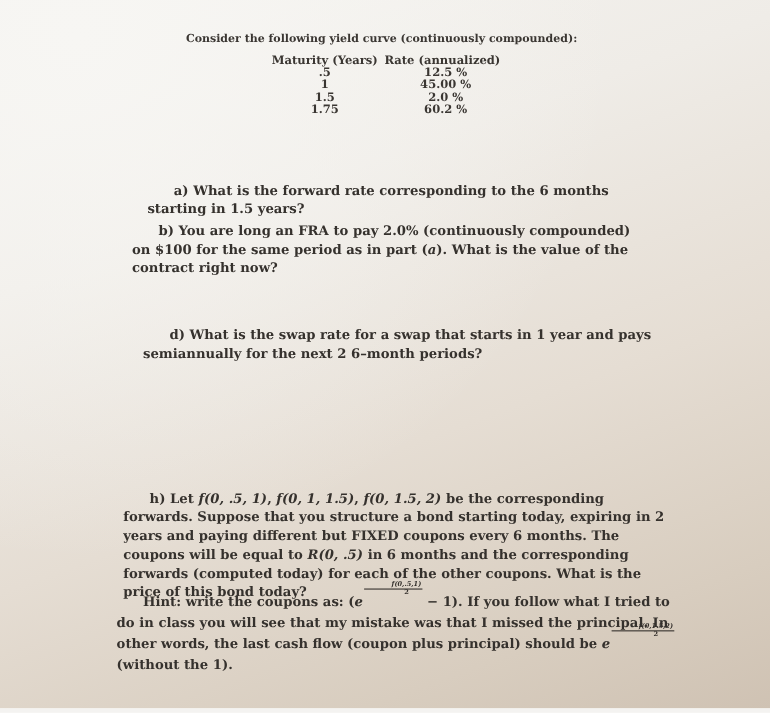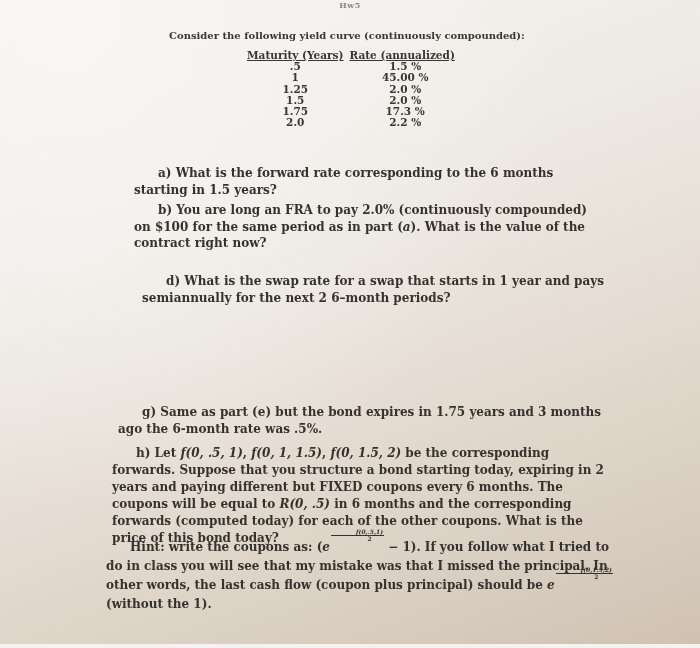--- a/index.html
+++ b/index.html
@@ -54,21 +54,20 @@
       font-size: 10.5px;
       font-weight: bold;
       color: #3a3632;
     }
     .yield-table th {
       font-weight: bold;
       padding: 0 6px 0 0;
       text-align: center;
       line-height: 12px;
       white-space: nowrap;
-      text-decoration: underline;
     }
     .yield-table td {
       text-align: center;
       padding: 0;
       line-height: 11.3px;
     }
     .yield-table td.mat { width: 90px; padding-right: 6px; }
     .yield-table td.rate { width: 110px; }
 
     .q {
@@ -99,68 +98,58 @@
     .sup-frac .den {
       display: block;
     }
     i.m { font-style: italic; font-weight: bold; }
   </style>
 </head>
 <body>
 
 <div class="paper">
 
-  <div class="hw-title">Hw5</div>
 
   <div class="intro">Consider the following yield curve (continuously compounded):</div>
 
   <table class="yield-table">
     <thead>
       <tr>
         <th>Maturity (Years)</th>
         <th>Rate (annualized)</th>
       </tr>
     </thead>
     <tbody>
       <tr>
         <td class="mat">.5</td>
-        <td class="rate">1.5 %</td>
+        <td class="rate">12.5 %</td>
       </tr>
       <tr>
         <td class="mat">1</td>
         <td class="rate">45.00 %</td>
-      </tr>
-      <tr>
-        <td class="mat">1.25</td>
-        <td class="rate">2.0 %</td>
       </tr>
       <tr>
         <td class="mat">1.5</td>
         <td class="rate">2.0 %</td>
       </tr>
       <tr>
         <td class="mat">1.75</td>
-        <td class="rate">17.3 %</td>
-      </tr>
-      <tr>
-        <td class="mat">2.0</td>
-        <td class="rate">2.2 %</td>
+        <td class="rate">60.2 %</td>
       </tr>
     </tbody>
   </table>
 
   <p class="q" style="left:134px; top:165px; width:460px;">a) What is the forward rate corresponding to the 6 months starting in 1.5 years?</p>
 
-  <p class="q" style="left:134px; top:202px; width:466px;"><span>b) You are long an FRA to pay 2.0% (continuously compounded) on $100 for the same period as in part (</span><i class="m">a</i><span>). What is the value of the contract right now?</span></p>
+  <p class="q" style="left:120px; top:202px; width:466px;"><span>b) You are long an FRA to pay 2.0% (continuously compounded) on $100 for the same period as in part (</span><i class="m">a</i><span>). What is the value of the contract right now?</span></p>
 
 
-  <p class="q" style="left:130px; top:273px; width:466px;margin-left:12px;">d) What is the swap rate for a swap that starts in 1 year and pays semian­nually for the next 2 6–month periods?</p>
+  <p class="q" style="left:130px; top:296px; width:466px;">d) What is the swap rate for a swap that starts in 1 year and pays semian­nually for the next 2 6–month periods?</p>
 
 
 
-  <p class="q" style="left:118px; top:404px; width:486px;">g) Same as part (e) but the bond expires in 1.75 years and 3 months ago the 6-month rate was .5%.</p>
 
   <p class="q" style="left:112px; top:445px; width:496px; line-height:17px;"><span>h) Let </span><i class="m">f(0, .5, 1)</i><span>, </span><i class="m">f(0, 1, 1.5)</i><span>, </span><i class="m">f(0, 1.5, 2)</i><span> be the corresponding forwards. Suppose that you structure a bond starting today, expiring in 2 years and paying different but FIXED coupons every 6 months. The coupons will be equal to </span><i class="m">R(0, .5)</i><span> in 6 months and the corresponding forwards (computed today) for each of the other coupons. What is the price of this bond today?</span></p>
 
   <p class="q" style="left:106px; top:538px; width:510px; line-height:19px;"><span>Hint: write the coupons as: (</span><i class="m">e</i><span class="sup-frac"><span class="num">f(0,.5,1)</span><span class="den">2</span></span><span> − 1). If you follow what I tried to do in class you will see that my mistake was that I missed the principal. In other words, the last cash flow (coupon plus principal) should be </span><i class="m">e</i><span class="sup-frac"><span class="num">f(0,1.5,2)</span><span class="den">2</span></span><span> (without the 1).</span></p>
 
 </div>
 <div class="bottom-edge"></div>
 
 </body></html>

